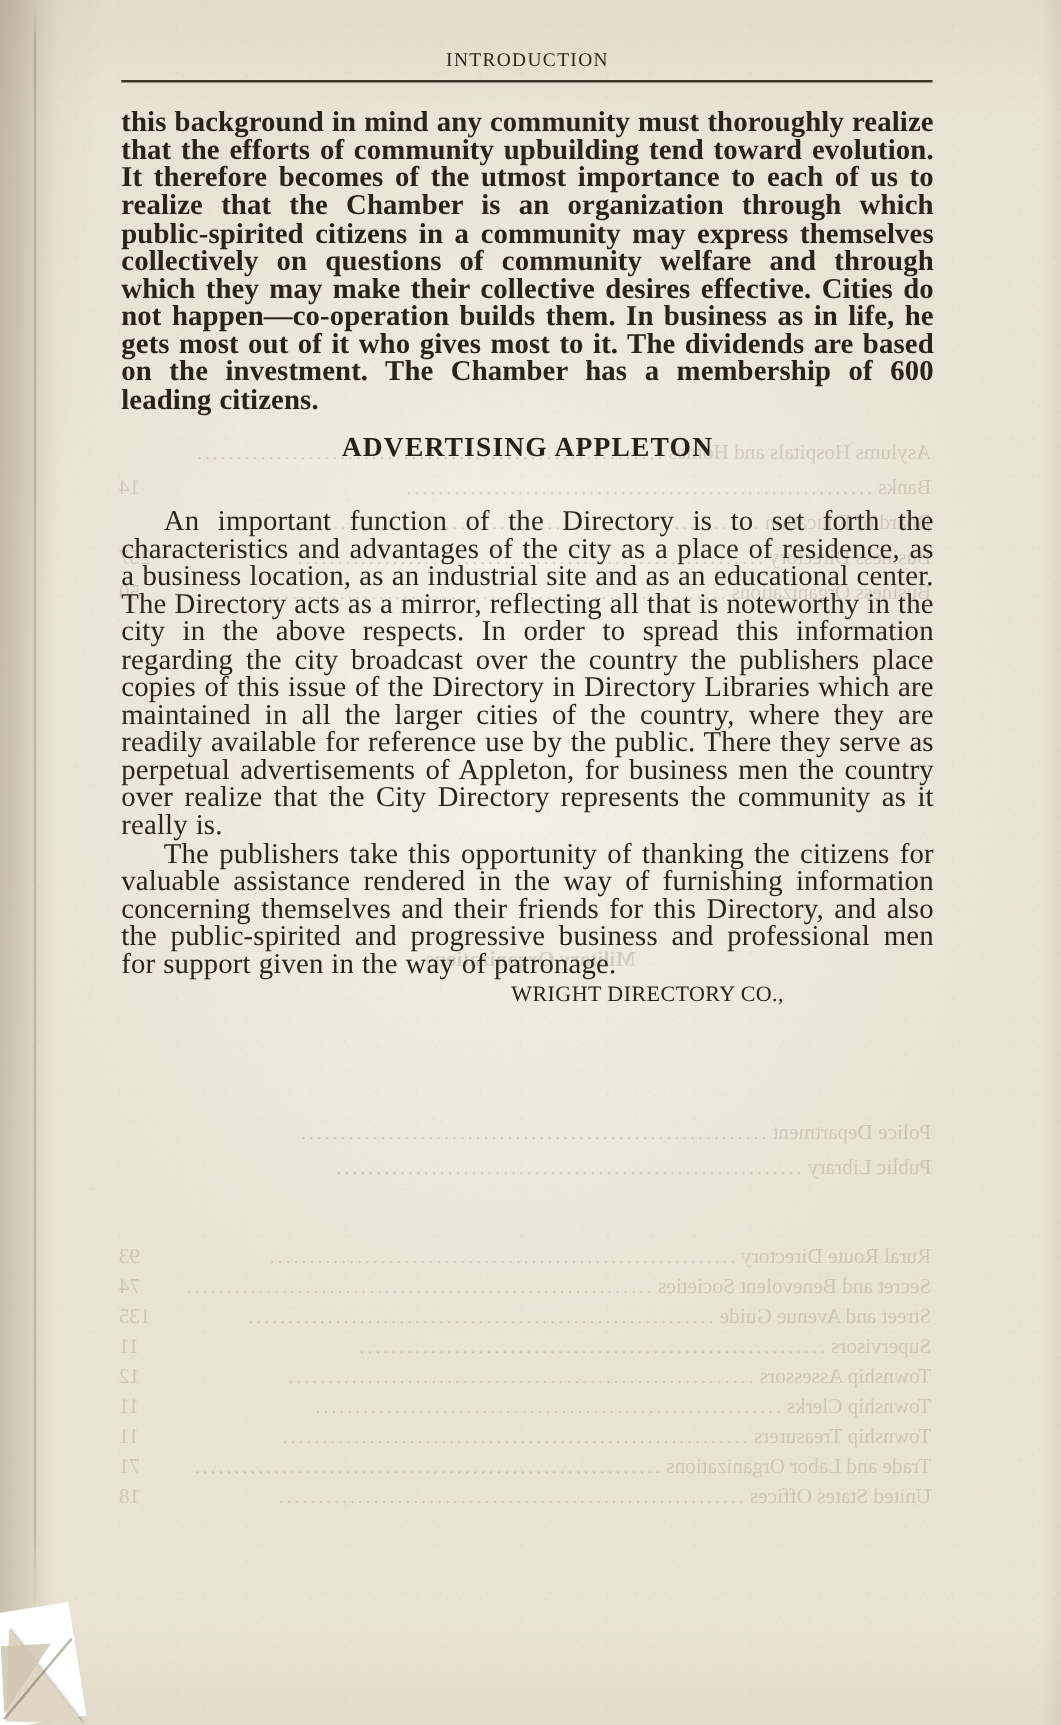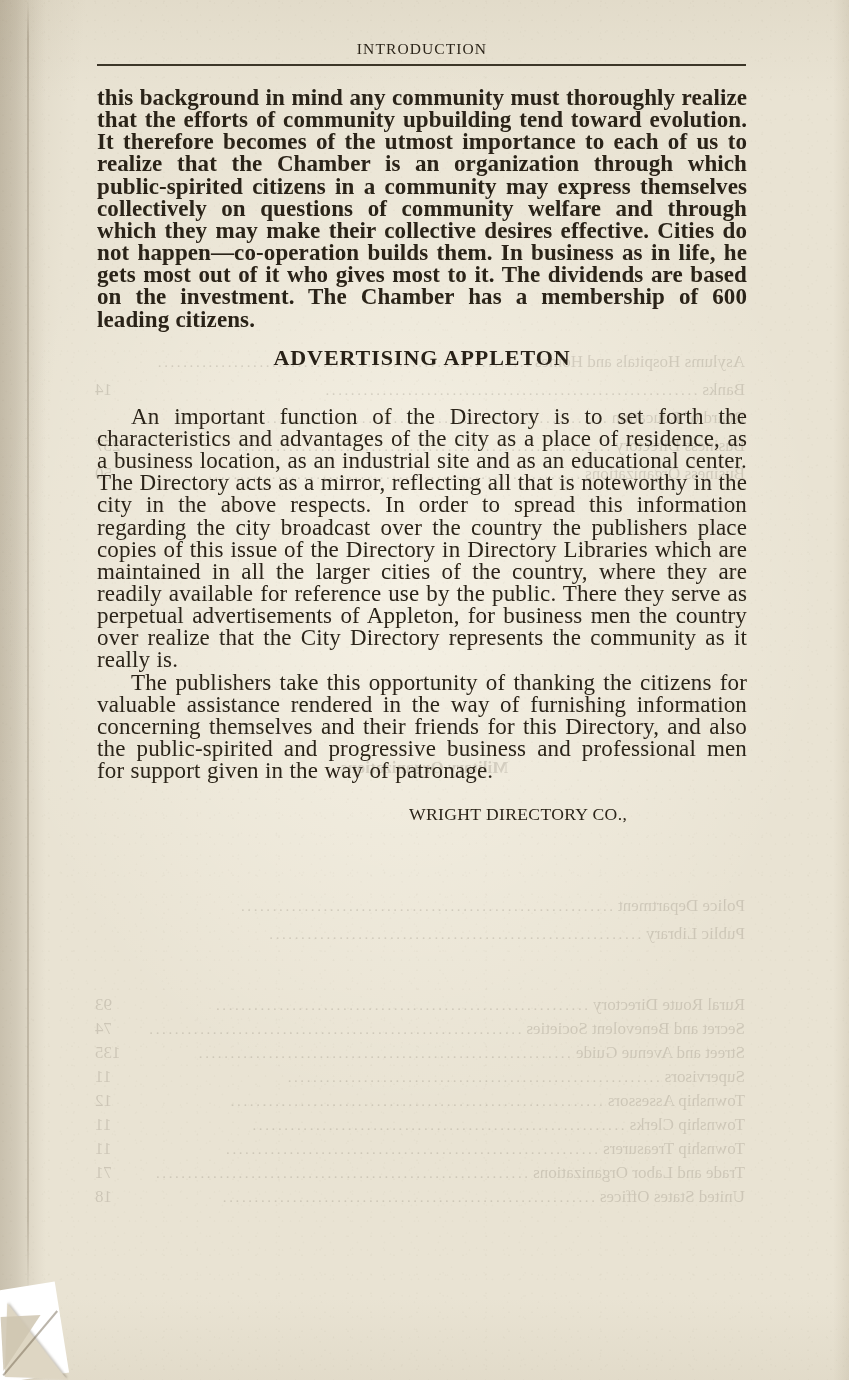--- a/index.html
+++ b/index.html
@@ -169,21 +169,20 @@
     margin: 14px 0 14px 0;
     text-align: center;
     font-family: "Liberation Serif", serif;
     font-weight: bold;
     font-size: 22px;
     letter-spacing: 0.95px;
     color: #282117;
   }
 
   .signature {
-    margin-top: 19px;
     font-family: "Liberation Serif", serif;
     font-size: 17.6px;
     line-height: 26px;
     color: #2b2419;
     letter-spacing: 0.35px;
   }
   .sig-line-1 { text-align: left; padding-left: 312px; }
   .sig-line-2 { text-align: left; padding-left: 352px; }
 
   

